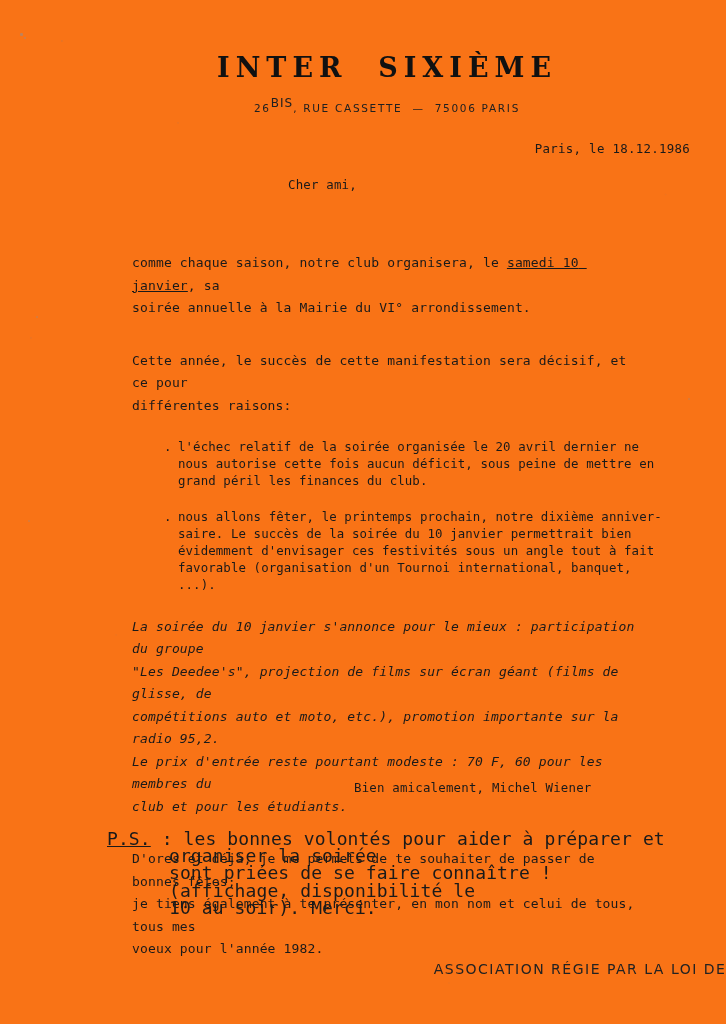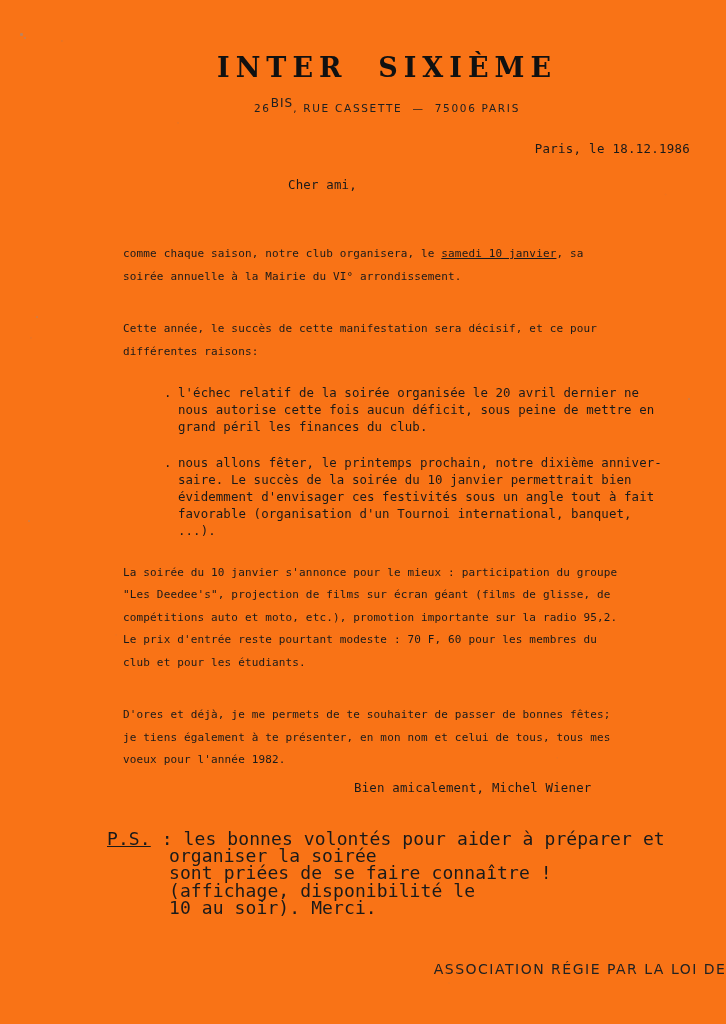--- a/index.html
+++ b/index.html
@@ -90,27 +90,27 @@
     white-space: pre;
   }
 
   .body-block {
     position: absolute;
     top: 236px;
     left: 116px;
     width: 548px;
   }
   .para {
-    font-size: 11px;
+    font-size: 13px;
     line-height: 22.5px;
     letter-spacing: 0.15px;
     white-space: pre-wrap;
-    margin: 7px;
-  }
-  .para.gap-lg { margin-top: 22px; }
+    margin: 16px;
+  }
+  .para.gap-lg { margin-top: 22px; font-style: italic; }
   .para.gap-xl { margin-top: 30px; }
 
   .bullet-list {
     margin: 21px 0 0 0;
     padding: 0;
     list-style: none;
   }
   .bullet-item {
     position: relative;
     padding-left: 62px;

